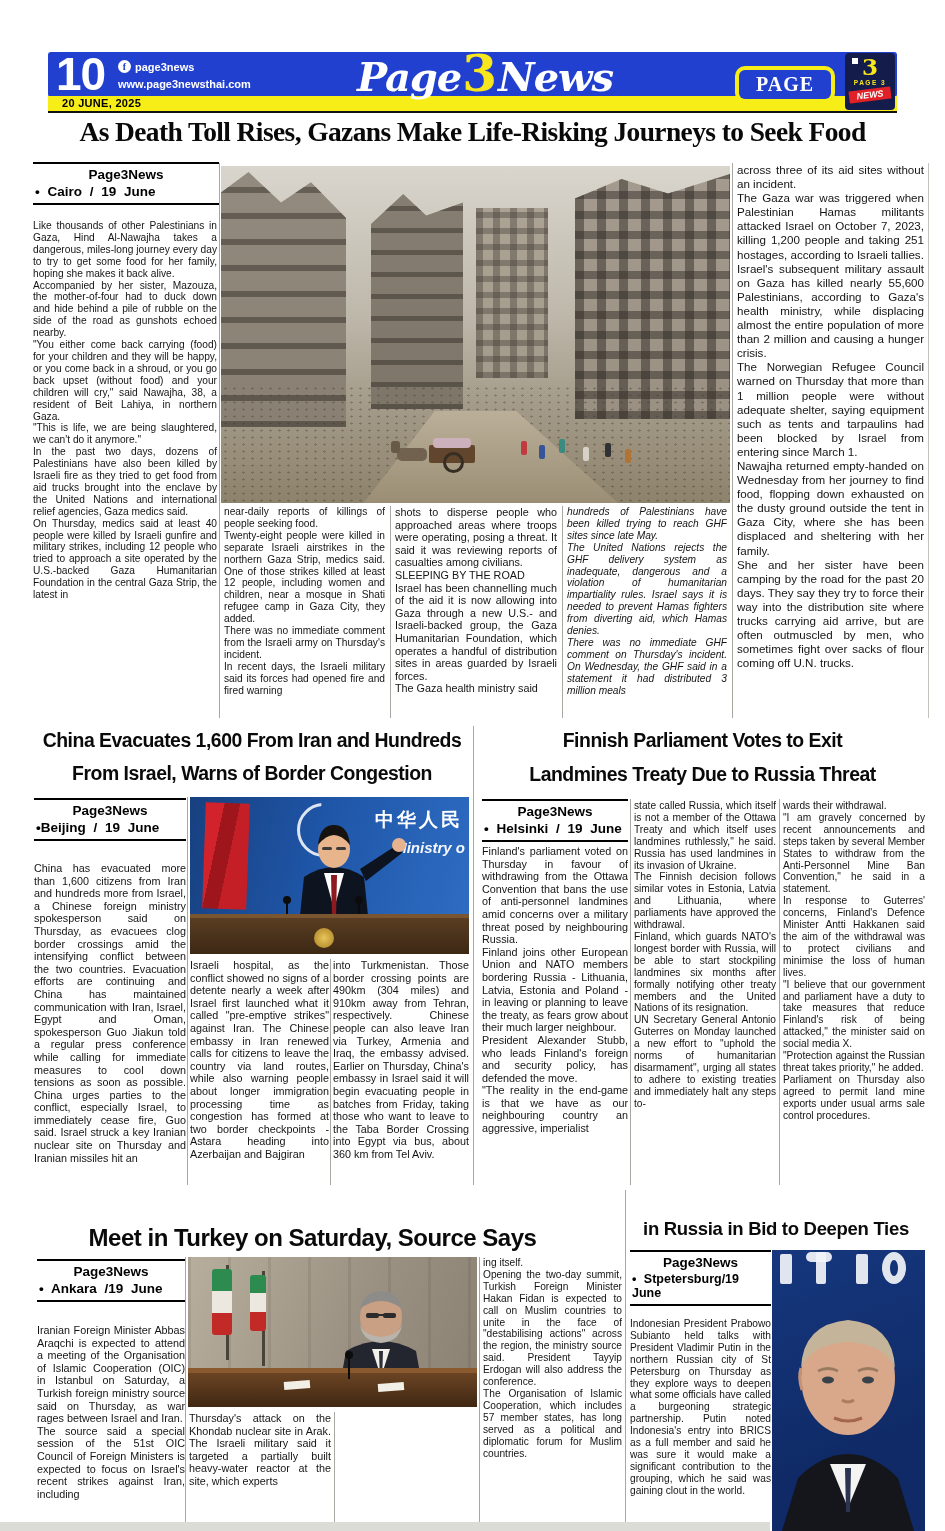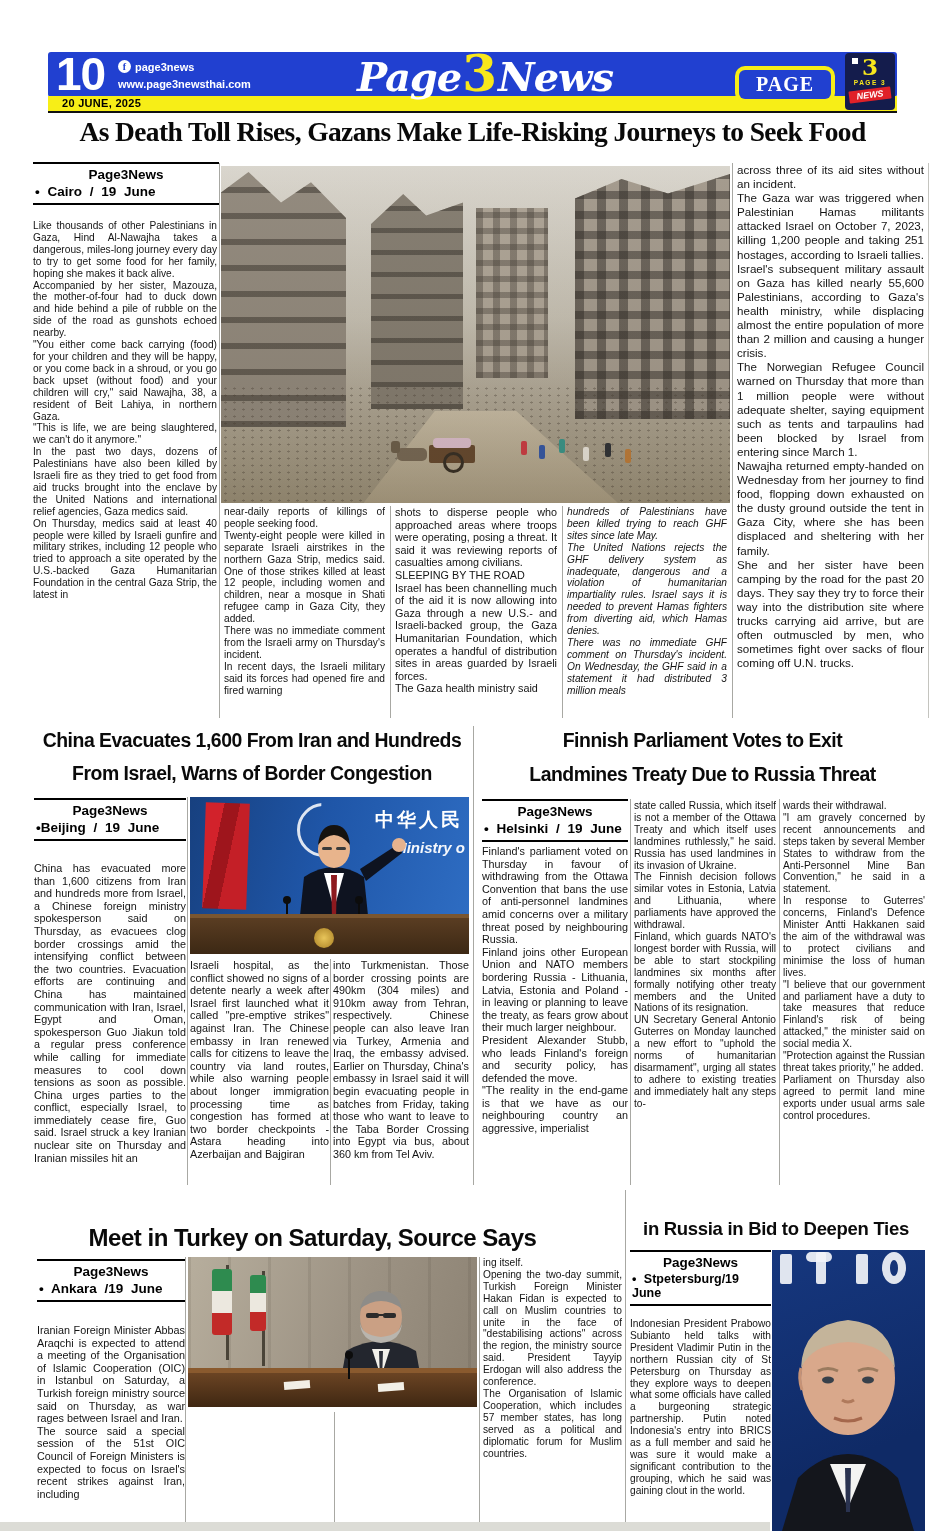--- a/index.html
+++ b/index.html
@@ -299,20 +299,21 @@
       <rect x="77" y="48" width="13" height="5" rx="2" fill="#2b2b2b"></rect>
       <rect x="72" y="49" width="6" height="2" fill="#2b2b2b"></rect>
     </svg>
     <div class="ph-layer ir-desk"></div>
     <div class="ph-layer ir-paper" style="left:96px;bottom:18px;"></div>
     <div class="ph-layer ir-paper" style="left:190px;bottom:16px;"></div>
     <div class="ph-layer cn-micstem" style="left:160px;bottom:28px;"></div>
     <div class="ph-layer cn-mic" style="left:157px;bottom:48px;"></div>
   </div>
 
+  <div class="abs body-text md" style="left:189px;top:1412px;width:142px;height:119px;">Thursday's attack on the Khondab nuclear site in Arak. The Israeli military said it targeted a partially built heavy-water reactor at the site, which experts</div>
   <div class="abs body-text sm" style="left:483px;top:1257px;width:139px;height:274px;">ing itself.
 Opening the two-day summit, Turkish Foreign Minister Hakan Fidan is expected to call on Muslim countries to unite in the face of "destabilising actions" across the region, the ministry source said. President Tayyip Erdogan will also address the conference.
 The Organisation of Islamic Cooperation, which includes 57 member states, has long served as a political and diplomatic forum for Muslim countries.</div>
 
   <div class="vrule" style="left:185px;top:1257px;height:274px;"></div>
   <div class="vrule" style="left:334px;top:1412px;height:119px;"></div>
   <div class="vrule" style="left:479px;top:1257px;height:274px;"></div>
   <div class="vrule" style="left:625px;top:1190px;height:341px;"></div>
 
   <div class="abs h2line" style="left:627px;top:1218px;width:298px;font-size:18.5px;letter-spacing:-.3px;">in Russia in Bid to Deepen Ties</div>

